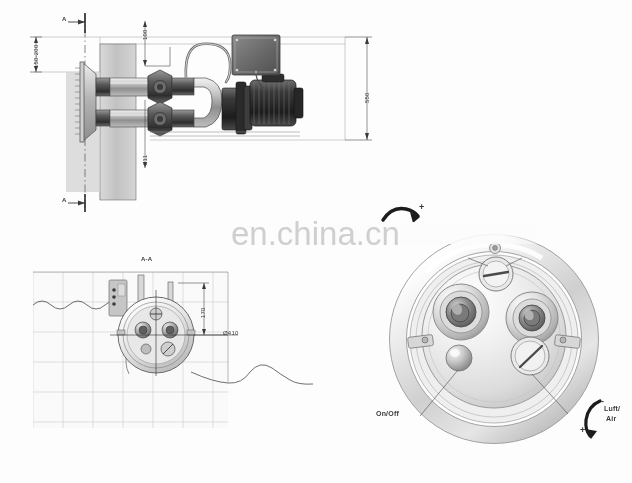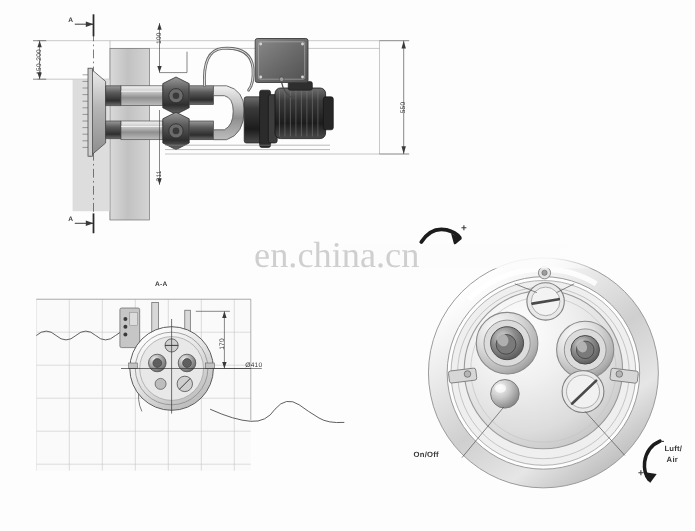--- a/index.html
+++ b/index.html
@@ -14,21 +14,21 @@
   .dimtext{
     position:absolute;font-size:6px;color:#3a3a3a;letter-spacing:.2px;
     white-space:nowrap;font-family:"Liberation Sans", sans-serif;
   }
   .rot{transform:rotate(-90deg);transform-origin:left top;}
   .bold{font-weight:bold;}
   
   #watermark{
     position:absolute;left:231px;top:215px;
     font-size:33px;color:#cfcfcf;letter-spacing:0px;
-    font-family:Liberation Serif, serif;
+    font-family:Liberation Sans, sans-serif;
     font-weight:400;user-select:none;pointer-events:none;z-index:40;
   }
   #watermark-bar{
     position:absolute;left:255px;top:222px;width:300px;height:22px;
     background:linear-gradient(90deg,rgba(250,250,250,.0),rgba(252,252,252,.85) 18%,rgba(252,252,252,.9) 82%,rgba(250,250,250,.0));
     z-index:39;pointer-events:none;
   }
   svg{display:block;overflow:visible;}
 </style>
 </head>

